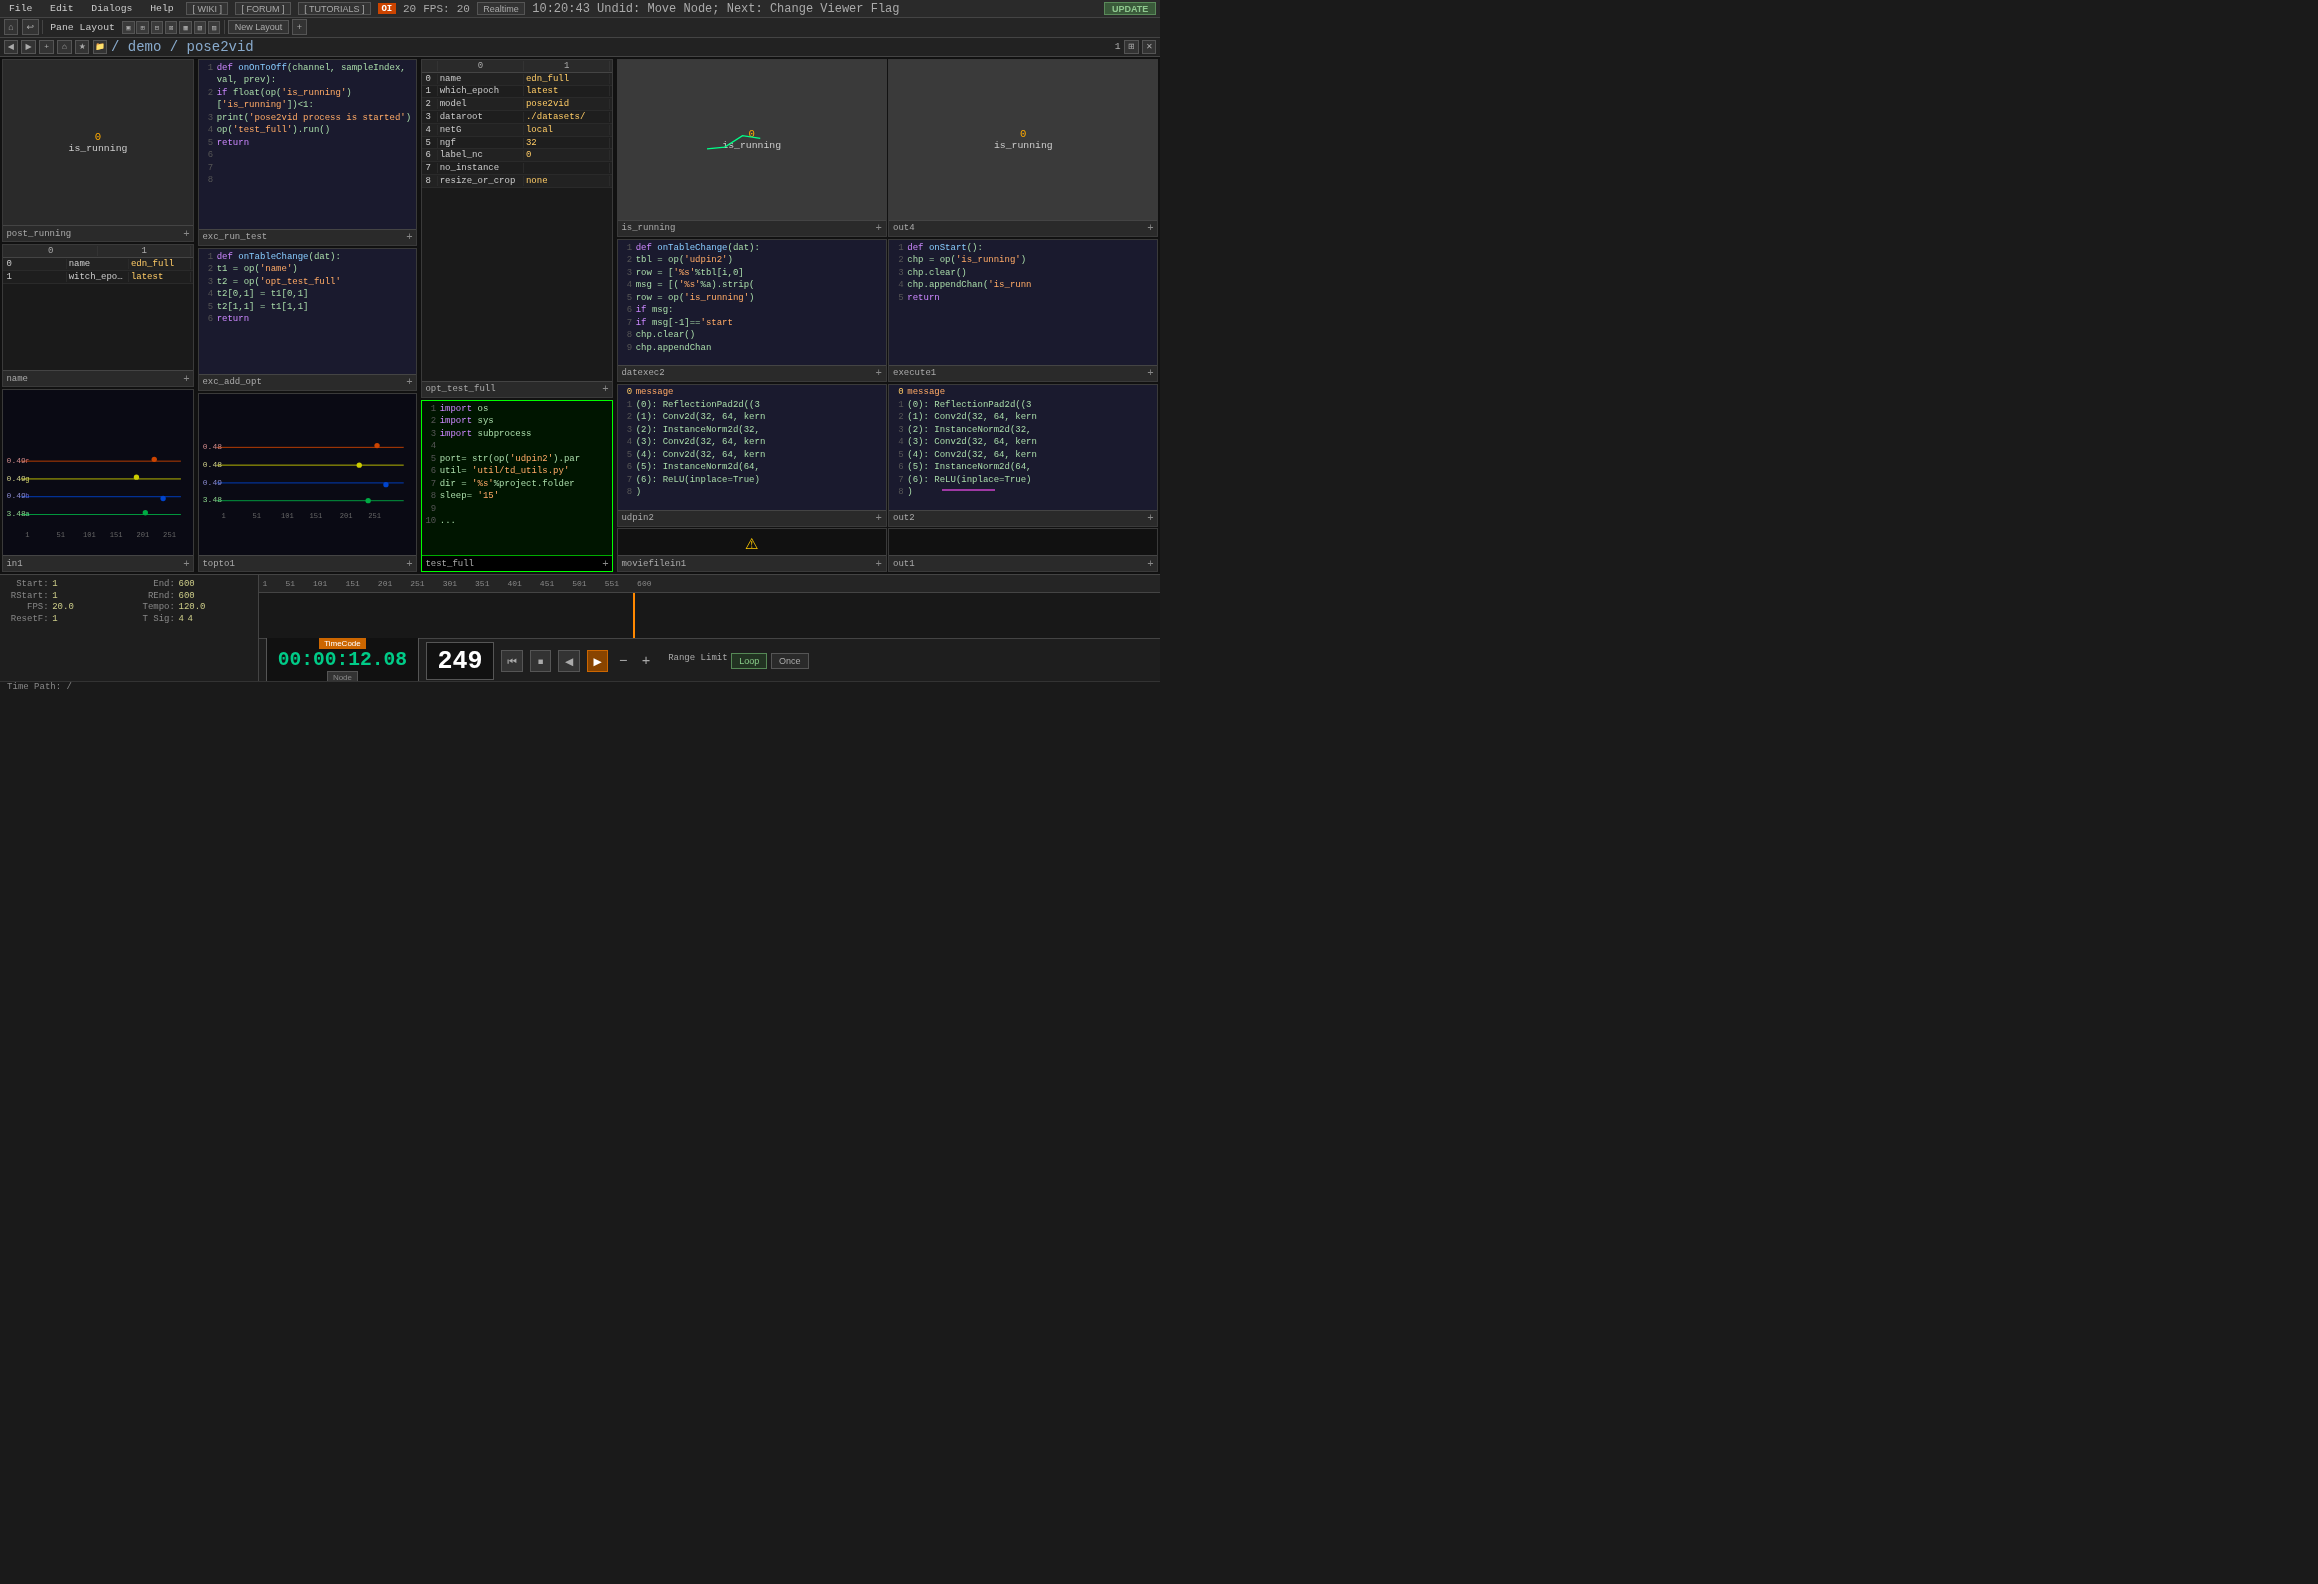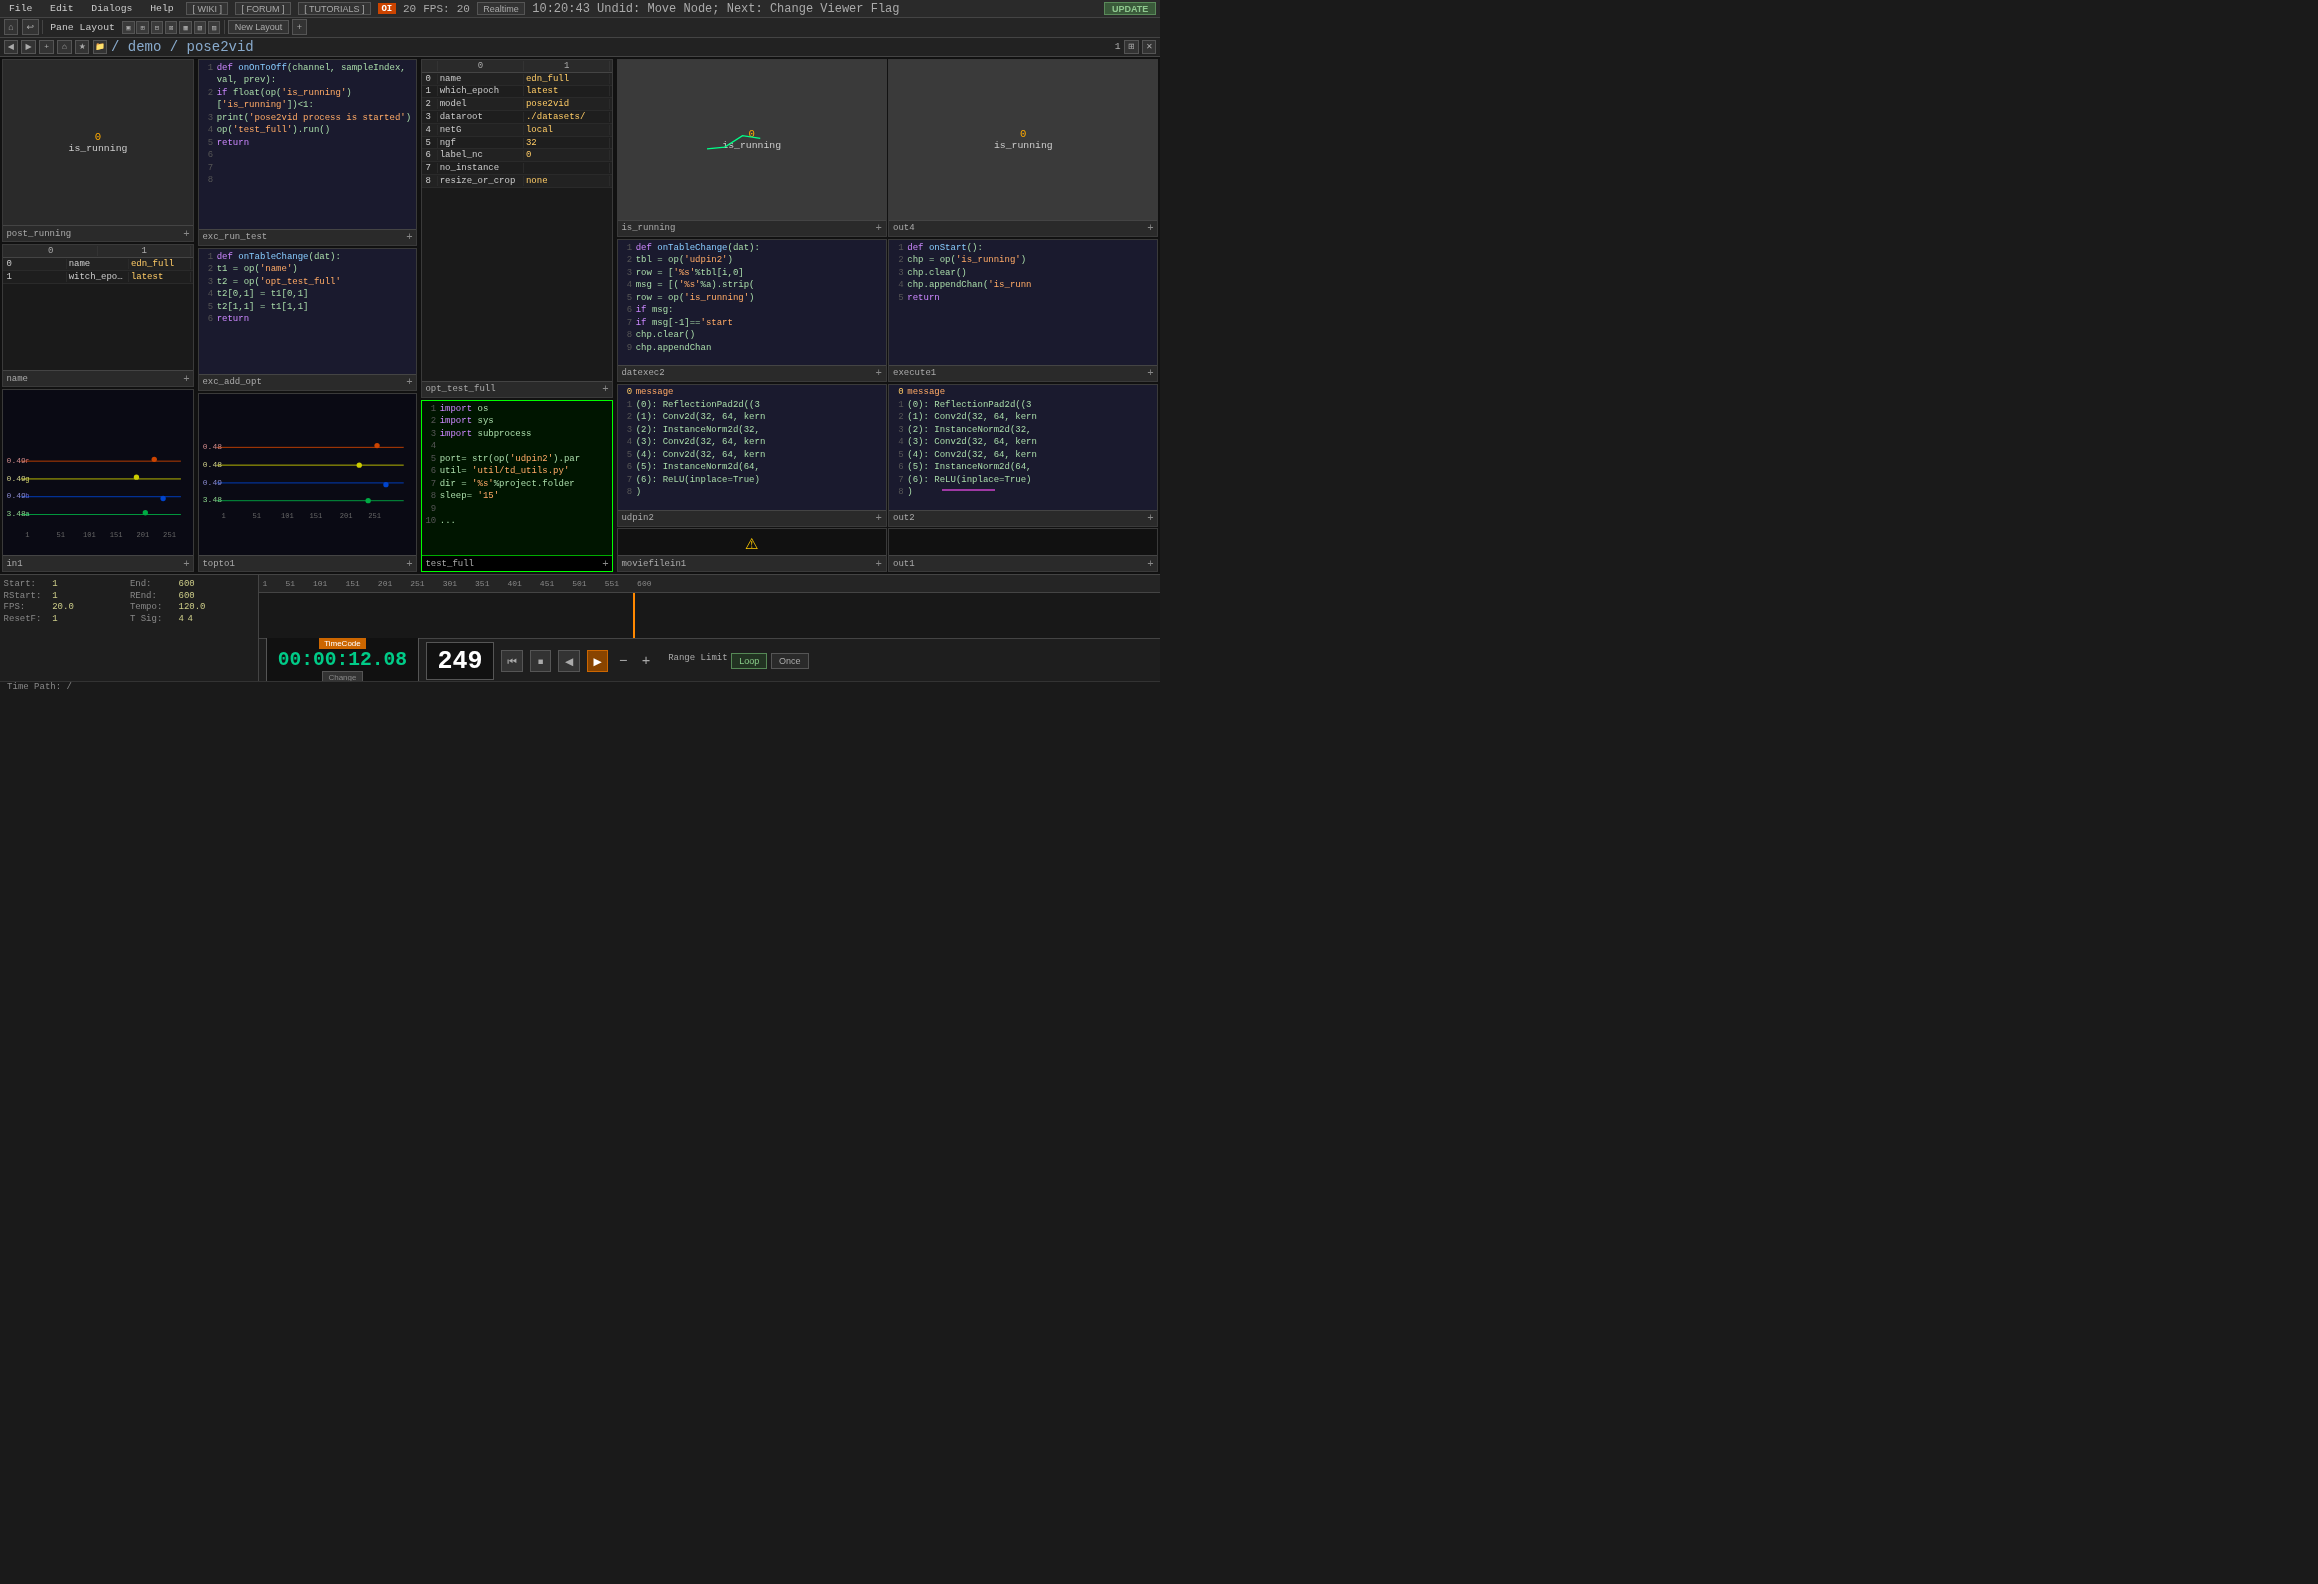--- a/index.html
+++ b/index.html
@@ -232,21 +232,21 @@
       background: #1a1a1a;
       border-top: 1.8px solid #444;
       display: flex;
     }
     .timeline-left {
       width: 259px;
       background: #1e1e1e;
       border-right: 0.9px solid #444;
       padding: 3.6px;
     }
-    .tc-item { display: flex; gap: 3.6px; align-items: center; }
+    .tc-item { display: flex; gap: 3.6px; align-items: center; text-align: right; }
     .tc-label { color: #888; font-size: 9px; min-width: 45px; }
     .tc-value { color: #cccc88; font-size: 9px; }
     .timeline-main {
       flex: 1;
       background: #181818;
       position: relative;
       overflow: hidden;
     }
     .timeline-ruler {
       height: 18px;
@@ -1012,21 +1012,21 @@
     <div style="height:45px; background:#181818; position:relative;">
 
       <div style="position:absolute; left:calc(249/600 * 100%); top:0; bottom:0; width:1.8px; background:#ff8800;"></div>
     </div>
 
     <div class="transport-bar">
 
       <div class="timecode-display">
         <button class="tc-mode-btn">TimeCode</button>
         <span class="tc-time">00:00:12.08</span>
-        <button class="beats-btn">Change</button>
+        <button class="beats-btn">Node</button>
       </div>
 
       <div class="frame-display">249</div>
 
       <button class="transport-btn">⏮</button>
       <button class="transport-btn">⏹</button>
       <button class="transport-btn">◀</button>
       <button class="transport-btn play-btn">▶</button>
       <span class="transport-plus-minus">−</span>
       <span class="transport-plus-minus">+</span>

